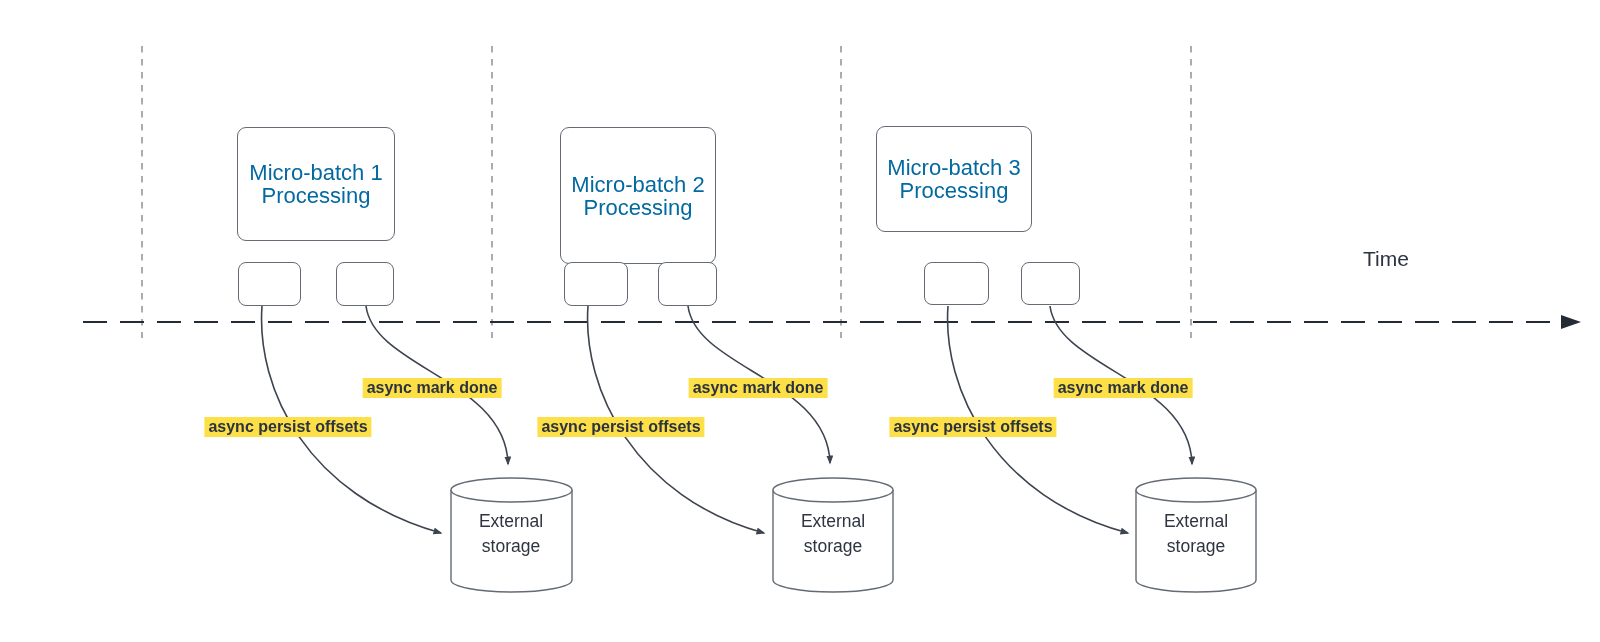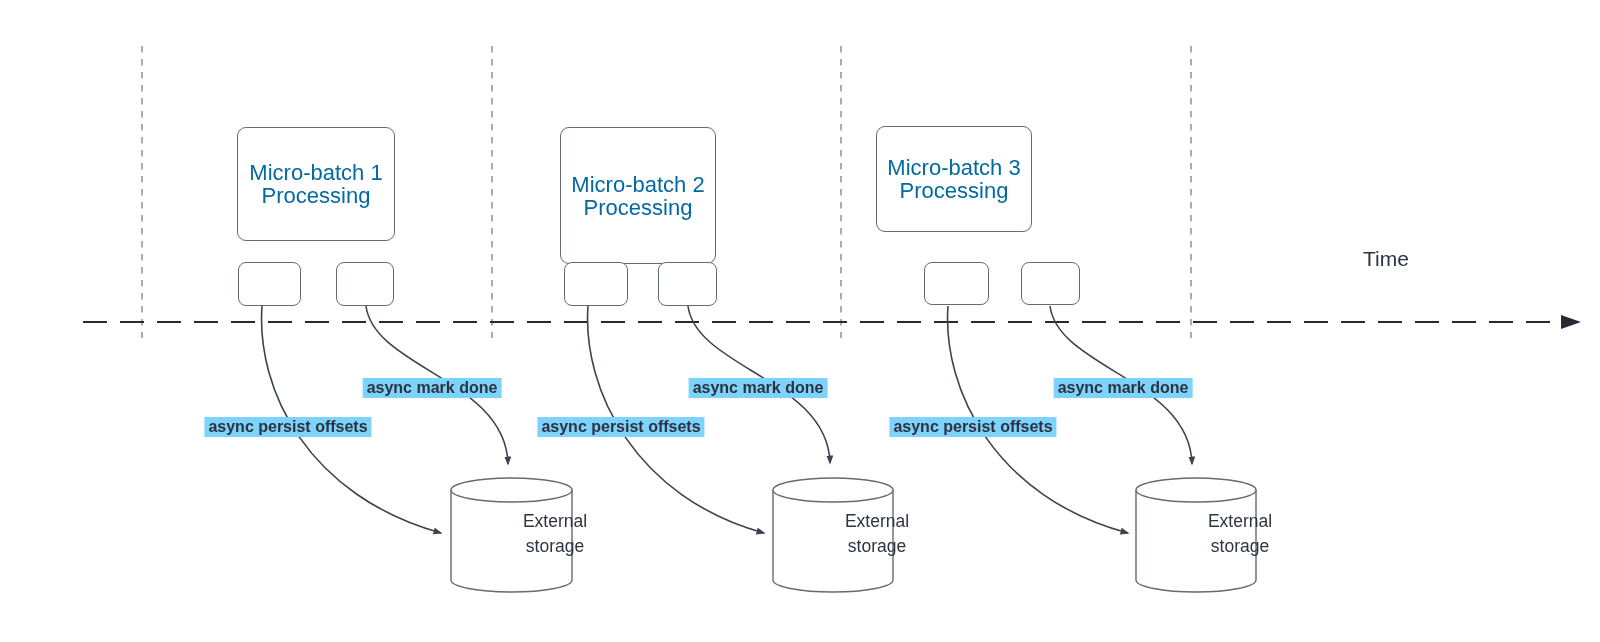--- a/index.html
+++ b/index.html
@@ -30,36 +30,35 @@
   .chip {
     position: absolute;
     box-sizing: border-box;
     background: #ffffff;
     border: 1.4px solid #646b75;
     border-radius: 8px;
   }
   .edge-label {
     position: absolute;
     transform: translate(-50%, -50%);
-    background: #7dd3fc;
+    background: #fde047;
     padding: 1px 4px;
     font-size: 16px;
     font-weight: bold;
     color: #2b3240;
     white-space: nowrap;
   }
   .storage-label {
     position: absolute;
     transform: translate(-50%, -50%);
     text-align: center;
     color: #2e3440;
     font-size: 17.5px;
     line-height: 25px;
     white-space: pre-line;
-    margin-left: 44px;
   }
   .time-label {
     position: absolute;
     transform: translate(-50%, -50%);
     color: #2b3240;
     font-size: 21px;
     white-space: nowrap;
   }
 </style>
 </head>

